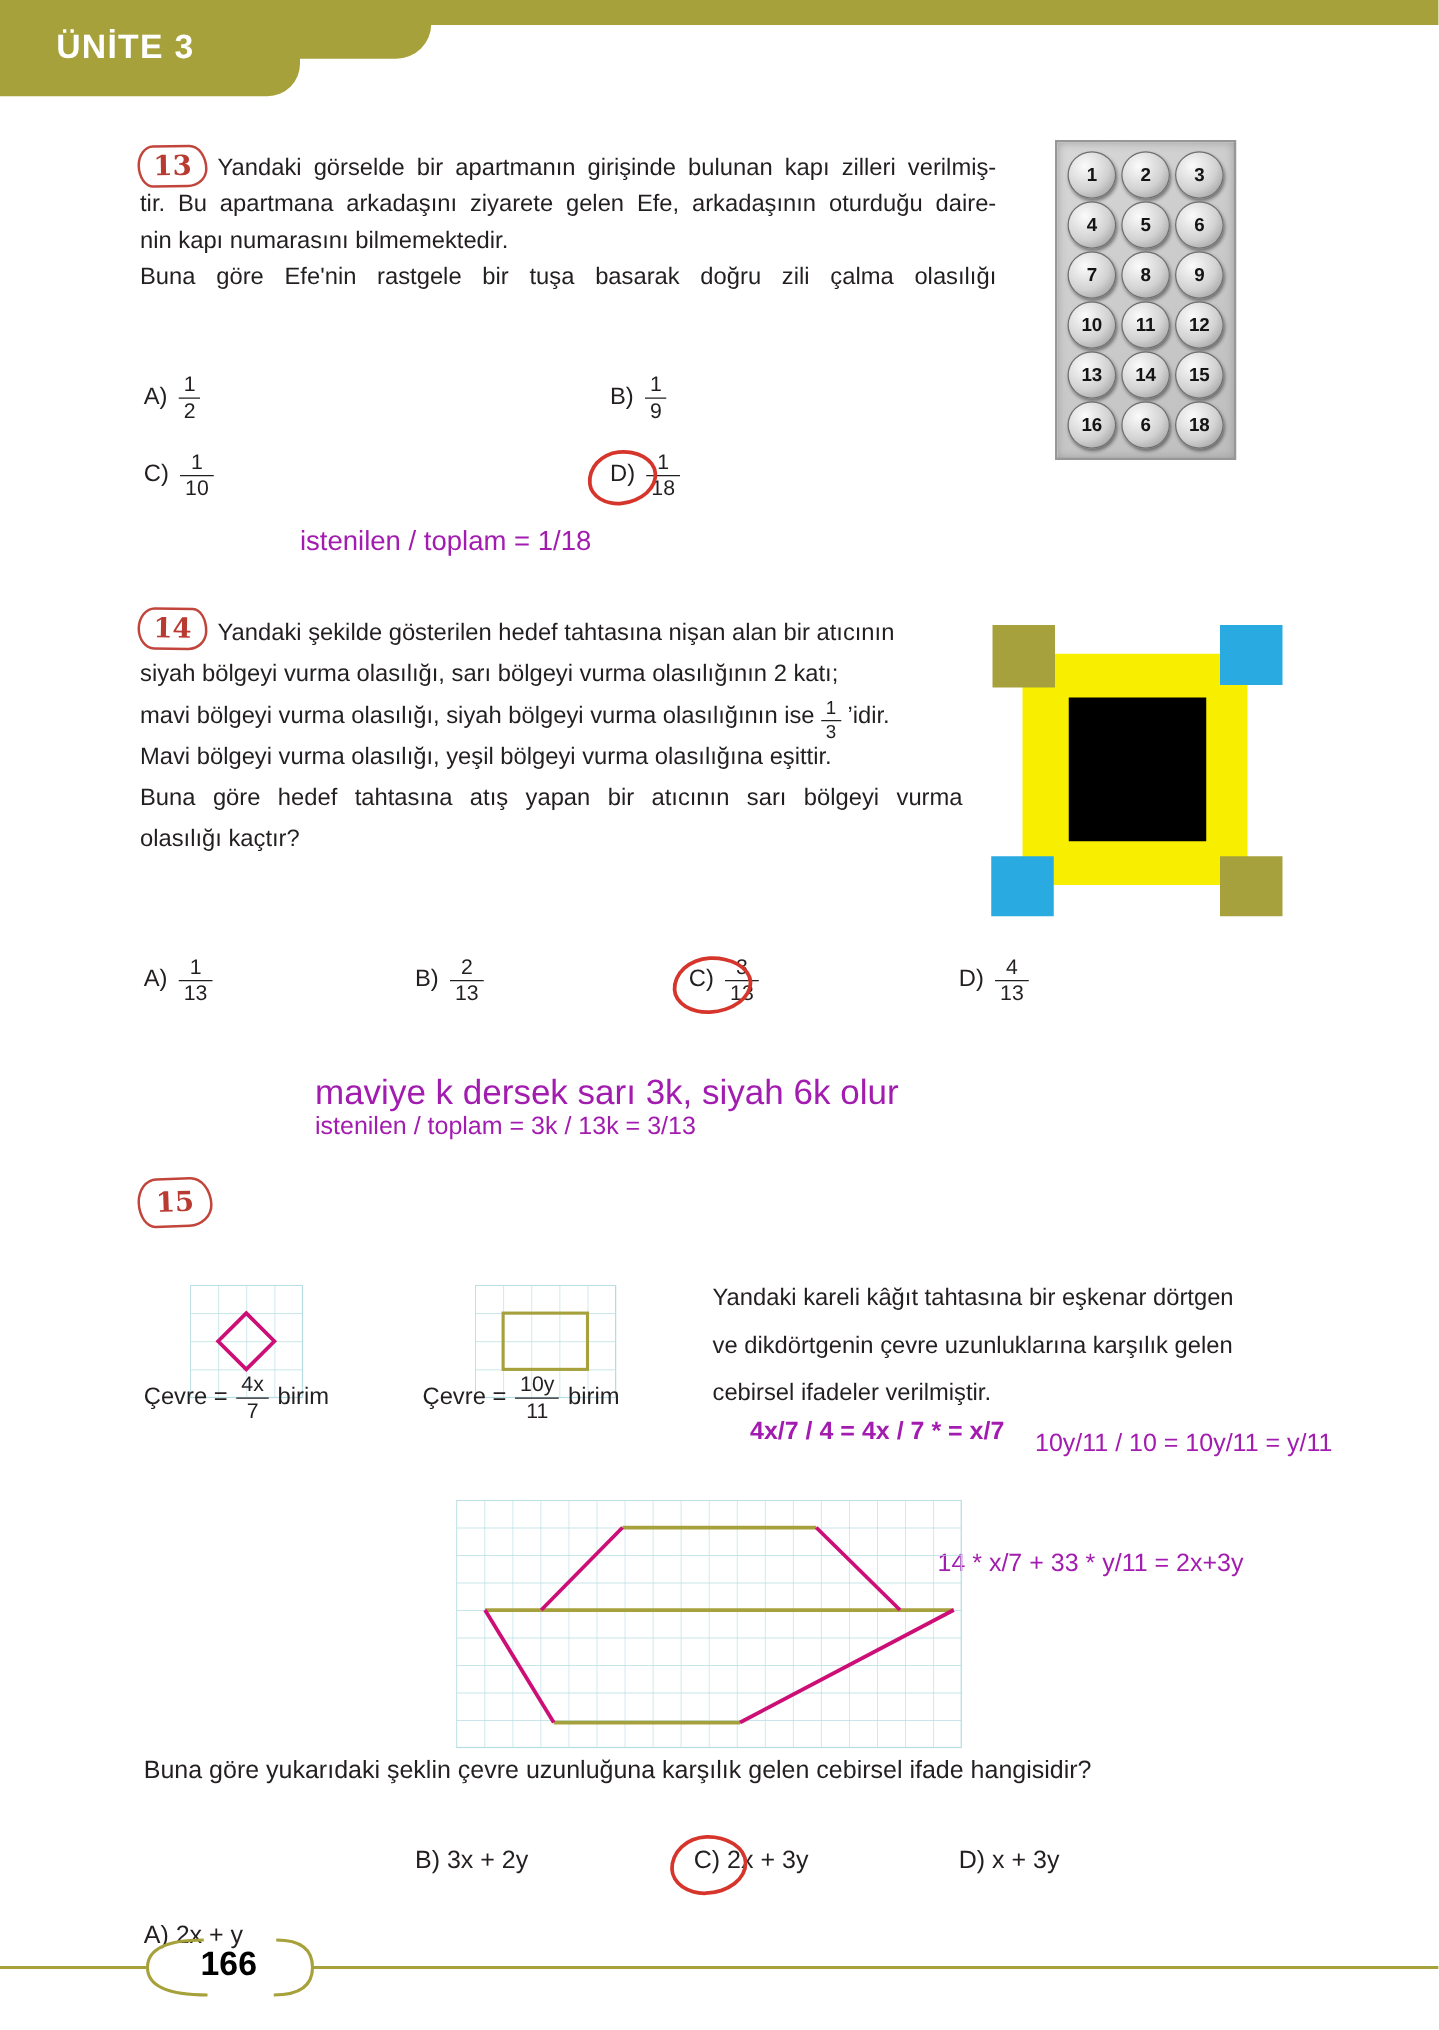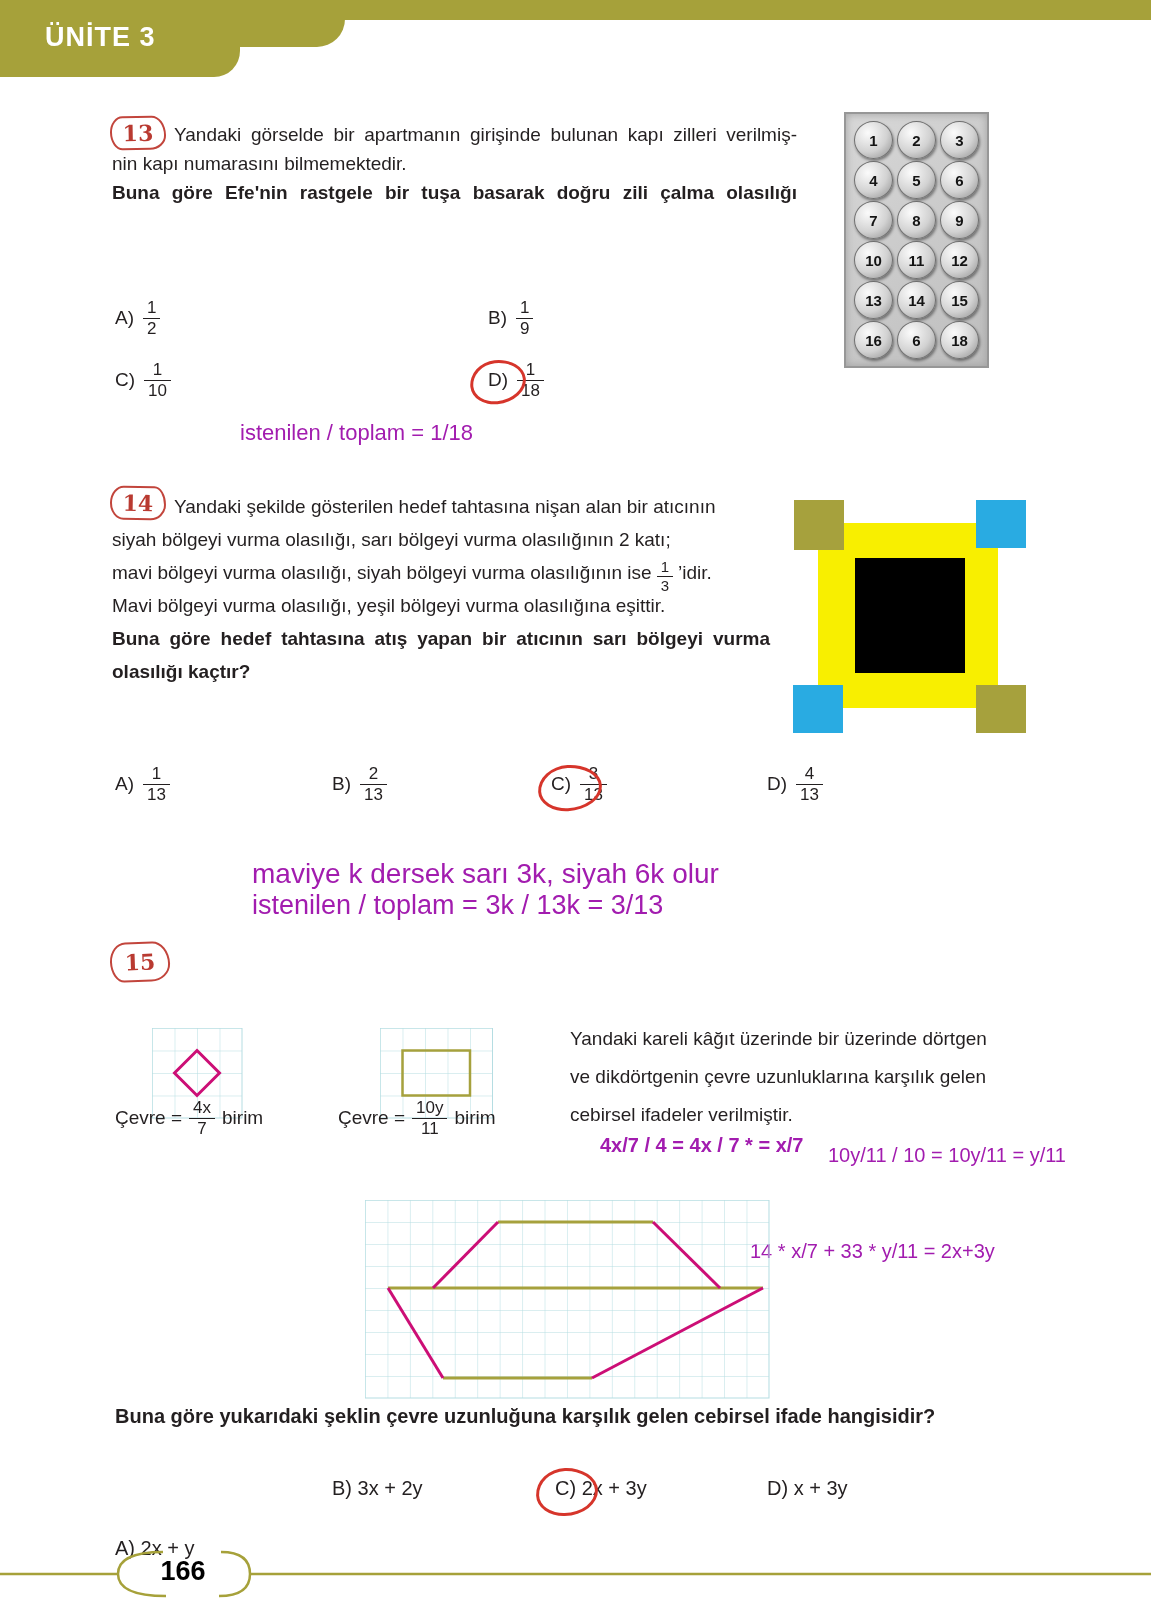--- a/index.html
+++ b/index.html
@@ -13,21 +13,21 @@
   .hdr-title{position:absolute;left:45px;top:22px;font-size:27px;font-weight:bold;color:#ffffff;letter-spacing:1px;}
   
   .qbadge{position:absolute;border:2.5px solid #c2453c;color:#b93a31;font-family:"DejaVu Serif",serif;
           font-weight:bold;font-size:22px;text-align:center;background:#fff;}
   
   .para{font-size:19px;}
   .line{height:29px;line-height:29px;white-space:nowrap;}
   .line33{height:33px;line-height:33px;white-space:nowrap;overflow:visible;}
   .line38{height:38px;line-height:38px;white-space:nowrap;}
   .force-j{text-align:justify;text-align-last:justify;white-space:normal;}
-  .bold{font-weight:bold;}
+  .bold{font-weight:normal;}
   .indent{text-indent:62px;}
   
   .frac{display:inline-block;text-align:center;vertical-align:middle;font-size:17px;line-height:1.05;}
   .frac .fnum{display:block;border-bottom:1.6px solid #231f20;padding:0 4px 1px;}
   .frac .fden{display:block;padding:1px 4px 0;}
   .inline-frac{font-size:15px;vertical-align:-12px;margin:0 5px;}
   
   .opt{position:absolute;display:flex;align-items:center;gap:9px;font-size:19px;height:44px;}
   .opt-plain{position:absolute;font-size:20px;height:30px;line-height:30px;}
   
@@ -57,20 +57,21 @@
 
   <div class="hdr-band"></div>
   <div class="hdr-tab2"></div>
   <div class="hdr-tab1"></div>
   <div class="hdr-title">ÜNİTE 3</div>
 
   <div class="qbadge" style="left:110px;top:116px;width:52px;height:30px;line-height:30px;border-radius:14px 16px 18px 14px / 18px 22px 16px 20px;transform:rotate(-1deg);">13</div>
 
   <div class="abs para" style="left:112px;top:120px;width:685px;">
     <div class="line force-j indent">Yandaki görselde bir apartmanın girişinde bulunan kapı zilleri verilmiş-</div>
+    <div class="line force-j">tir. Bu apartmana arkadaşını ziyarete gelen Efe, arkadaşının oturduğu daire-</div>
     <div class="line">nin kapı numarasını bilmemektedir.</div>
     <div class="line force-j bold">Buna göre Efe'nin rastgele bir tuşa basarak doğru zili çalma olasılığı</div>
   </div>
 
   <div class="doorbell">
     <div class="bell-btn">1</div>
     <div class="bell-btn">2</div>
     <div class="bell-btn">3</div>
     <div class="bell-btn">4</div>
     <div class="bell-btn">5</div>
@@ -167,21 +168,21 @@
   <div class="opt" style="left:767px;top:762px;">
     <span>D)</span>
     <span class="frac">
         <span class="fnum">4</span>
         <span class="fden">13</span>
       </span>
   </div>
   <div class="answer-circle" style="left:538px;top:765px;width:58px;height:40px;transform:rotate(-3deg);"></div>
 
   <div class="rnote" style="left:252px;top:858px;font-size:28px;">maviye k dersek sarı 3k, siyah 6k olur</div>
-  <div class="rnote" style="left:252px;top:890px;font-size:27px;">istenilen / toplam = 3k / 13k = 3/13</div>
+  <div class="rnote" style="left:252px;top:890px;font-size:20px;">istenilen / toplam = 3k / 13k = 3/13</div>
 
   <div class="qbadge" style="left:110px;top:942px;width:56px;height:36px;line-height:36px;border-radius:18px 20px 22px 16px / 22px 26px 20px 24px;transform:rotate(-2deg);">15</div>
 
   <svg class="abs" style="left:152px;top:1028px;" width="92" height="92">
     <defs>
       <pattern id="gridS" width="22.5" height="22.5" patternUnits="userSpaceOnUse">
         <path d="M22.5 0 H0 V22.5" fill="none" stroke="#b5dde2" stroke-width="1"></path>
       </pattern>
     </defs>
     <rect x="0" y="0" width="90" height="90" fill="url(#gridS)" stroke="#b5dde2" stroke-width="1"></rect>
@@ -204,21 +205,21 @@
   <div class="caption" style="left:338px;top:1096px;">
     <span>Çevre =</span>
     <span class="frac">
         <span class="fnum">10y</span>
         <span class="fden">11</span>
       </span>
     <span>birim</span>
   </div>
 
   <div class="abs para" style="left:570px;top:1020px;width:445px;">
-    <div class="line38">Yandaki kareli kâğıt üzerinde bir üzerinde dörtgen</div>
+    <div class="line38">Yandaki kareli kâğıt tahtasına bir eşkenar dörtgen</div>
     <div class="line38">ve dikdörtgenin çevre uzunluklarına karşılık gelen</div>
     <div class="line38">cebirsel ifadeler verilmiştir.</div>
   </div>
 
   <div class="rnote" style="left:600px;top:1134px;font-size:20px;font-weight:bold;">4x/7 / 4 = 4x / 7 * = x/7</div>
   <div class="rnote" style="left:828px;top:1144px;font-size:20px;">10y/11 / 10 = 10y/11 = y/11</div>
   <div class="rnote" style="left:750px;top:1240px;font-size:20px;">14 * x/7 + 33 * y/11 = 2x+3y</div>
 
   <svg class="abs" style="left:365px;top:1200px;" width="405" height="199">
     <defs>

